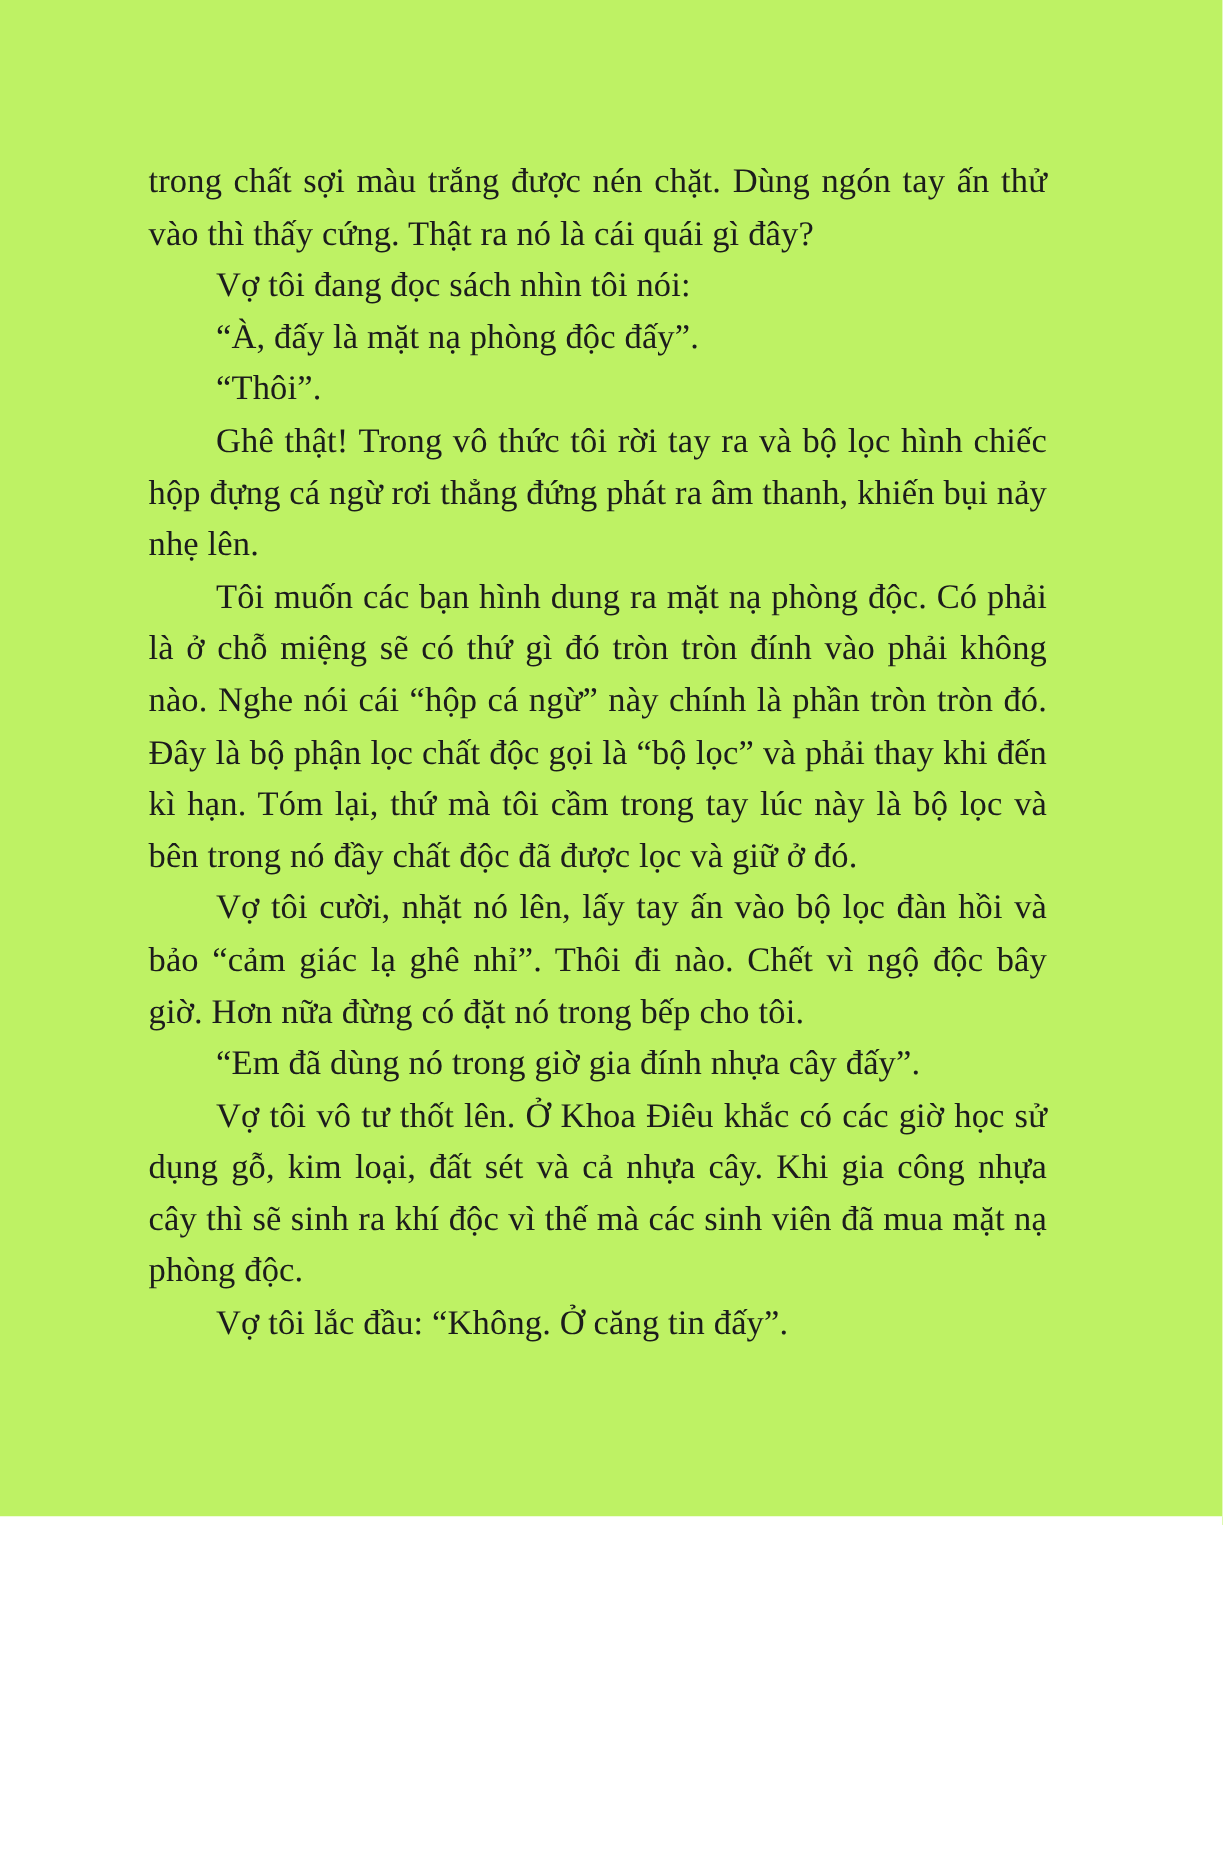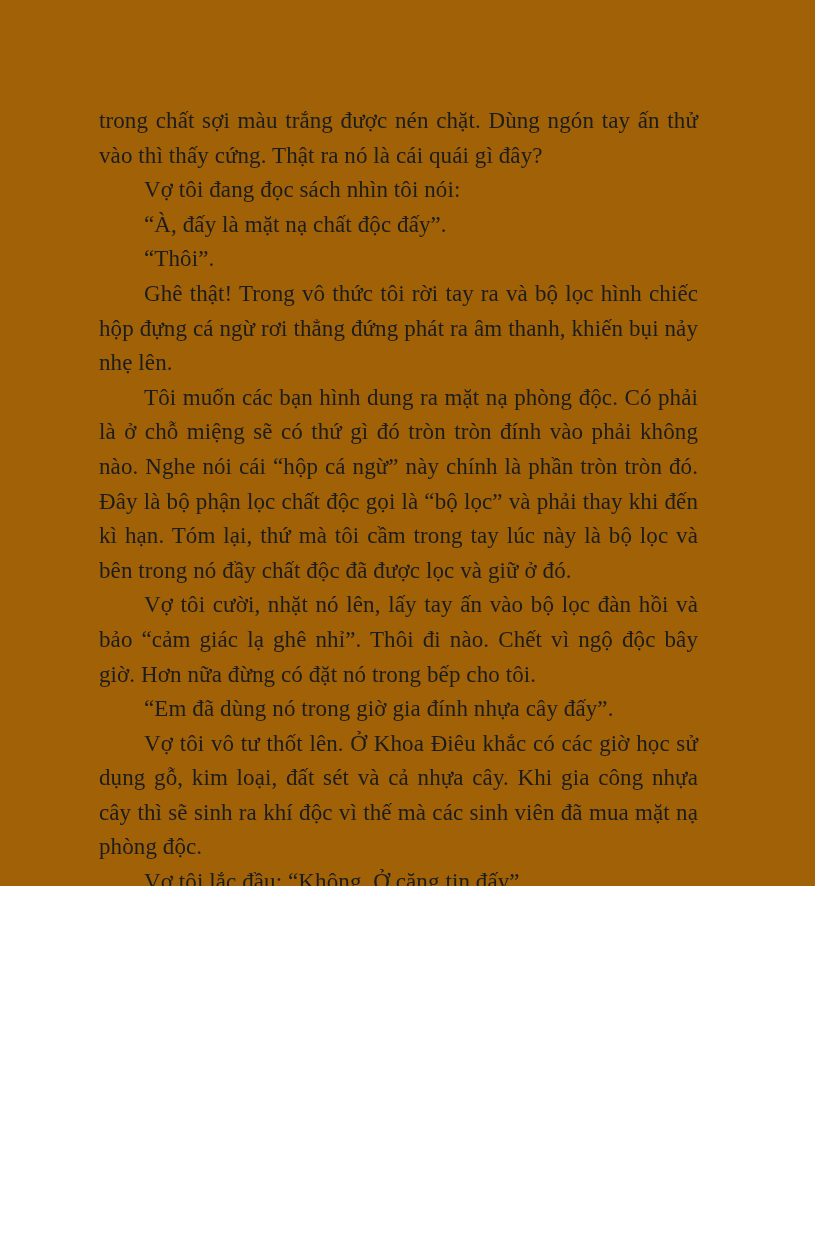--- a/index.html
+++ b/index.html
@@ -4,22 +4,22 @@
 <style>
   * { box-sizing: border-box; }
   html, body {
     margin: 0;
     padding: 0;
     background: #ffffff;
   }
   .page {
     position: relative;
     width: 815px;
-    height: 886px;
-    background: #a16207;
+    height: 1011px;
+    background: #bef264;
     overflow: hidden;
     font-family: "Liberation Serif", "DejaVu Serif", serif;
     color: #1c1c1c;
   }
   .text-block {
     position: absolute;
     left: 99px;
     top: 104px;
     width: 599px;
     font-size: 23px;
@@ -59,21 +59,21 @@
   }
 </style>
 </head>
 <body>
 
 <div class="page">
 
   <main class="text-block">
     <p class="no-indent">trong chất sợi màu trắng được nén chặt. Dùng ngón tay ấn thử vào thì thấy cứng. Thật ra nó là cái quái gì đây?</p>
     <p>Vợ tôi đang đọc sách nhìn tôi nói:</p>
-    <p>“À, đấy là mặt nạ chất độc đấy”.</p>
+    <p>“À, đấy là mặt nạ phòng độc đấy”.</p>
     <p>“Thôi”.</p>
     <p>Ghê thật! Trong vô thức tôi rời tay ra và bộ lọc hình chiếc hộp đựng cá ngừ rơi thẳng đứng phát ra âm thanh, khiến bụi nảy nhẹ lên.</p>
     <p>Tôi muốn các bạn hình dung ra mặt nạ phòng độc. Có phải là ở chỗ miệng sẽ có thứ gì đó tròn tròn đính vào phải không nào. Nghe nói cái “hộp cá ngừ” này chính là phần tròn tròn đó. Đây là bộ phận lọc chất độc gọi là “bộ lọc” và phải thay khi đến kì hạn. Tóm lại, thứ mà tôi cầm trong tay lúc này là bộ lọc và bên trong nó đầy chất độc đã được lọc và giữ ở đó.</p>
     <p>Vợ tôi cười, nhặt nó lên, lấy tay ấn vào bộ lọc đàn hồi và bảo “cảm giác lạ ghê nhỉ”. Thôi đi nào. Chết vì ngộ độc bây giờ. Hơn nữa đừng có đặt nó trong bếp cho tôi.</p>
     <p>“Em đã dùng nó trong giờ gia đính nhựa cây đấy”.</p>
     <p>Vợ tôi vô tư thốt lên. Ở Khoa Điêu khắc có các giờ học sử dụng gỗ, kim loại, đất sét và cả nhựa cây. Khi gia công nhựa cây thì sẽ sinh ra khí độc vì thế mà các sinh viên đã mua mặt nạ phòng độc.</p>
     <p>Vợ tôi lắc đầu: “Không. Ở căng tin đấy”.</p>
   </main>
 
   <footer class="footer">

